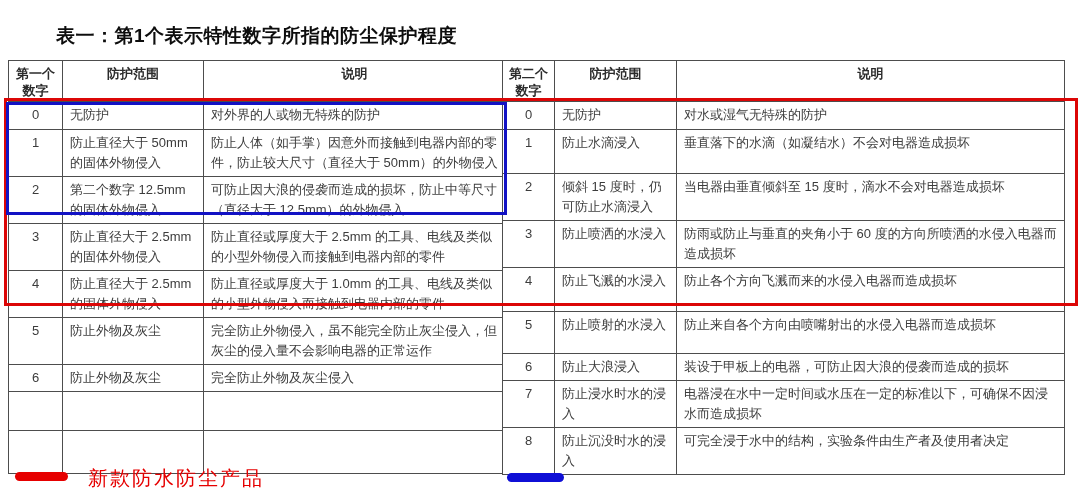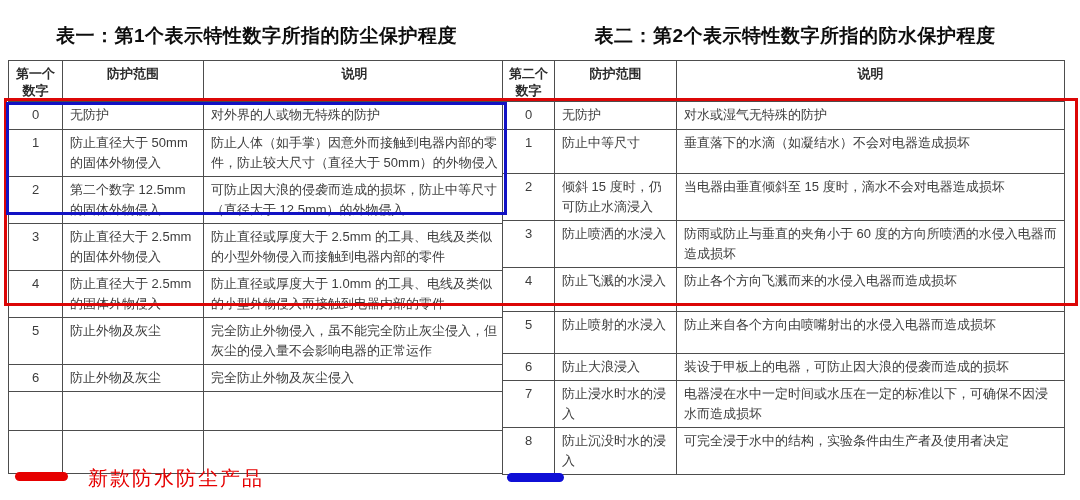--- a/index.html
+++ b/index.html
@@ -89,21 +89,20 @@
   }
   .legend-label-red  { left: 88px;  top: 465px; color: #e60000; }
   .legend-label-blue { left: 582px; top: 466px; color: #0f0fd6; }
 </style>
 </head>
 <body>
 
 <div class="stage">
 
   <div class="tbl-title title-dust">表一：第1个表示特性数字所指的防尘保护程度</div>
-  <div class="tbl-title title-water">表二：第2个表示特性数字所指的防水保护程度</div>
 
   <table class="grid grid-dust">
     <colgroup>
         <col style="width:54px">
         <col style="width:141px">
         <col style="width:302px">
       </colgroup>
     <thead>
       <tr>
         <th>第一个数字</th>
@@ -174,21 +173,21 @@
       </tr>
     </thead>
     <tbody>
       <tr>
         <td class="digit">0</td>
         <td>无防护</td>
         <td>对水或湿气无特殊的防护</td>
       </tr>
       <tr>
         <td class="digit">1</td>
-        <td>防止中等尺寸</td>
+        <td>防止水滴浸入</td>
         <td>垂直落下的水滴（如凝结水）不会对电器造成损坏</td>
       </tr>
       <tr>
         <td class="digit">2</td>
         <td>倾斜 15 度时，仍可防止水滴浸入</td>
         <td>当电器由垂直倾斜至 15 度时，滴水不会对电器造成损坏</td>
       </tr>
       <tr>
         <td class="digit">3</td>
         <td>防止喷洒的水浸入</td>

